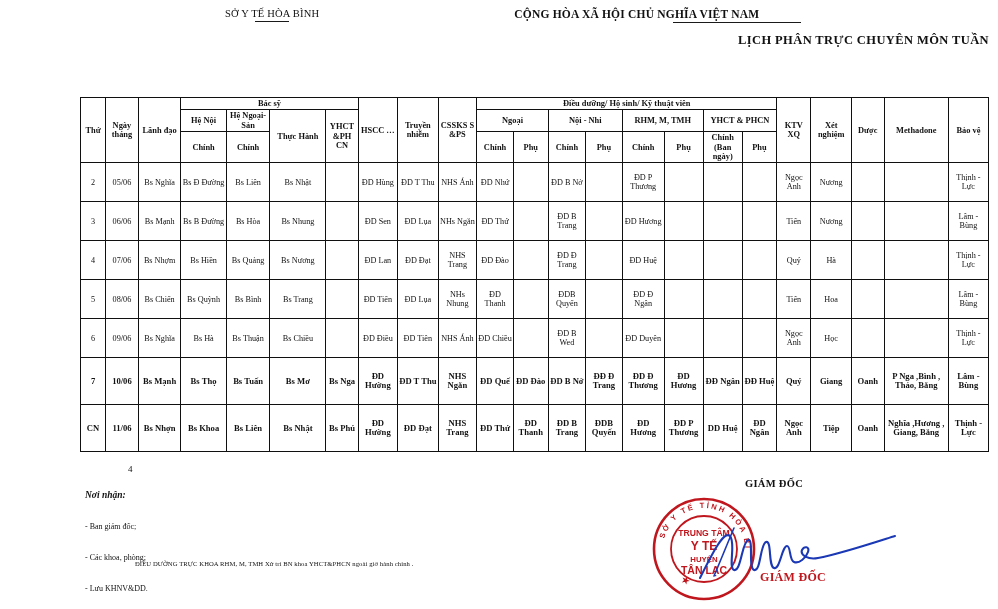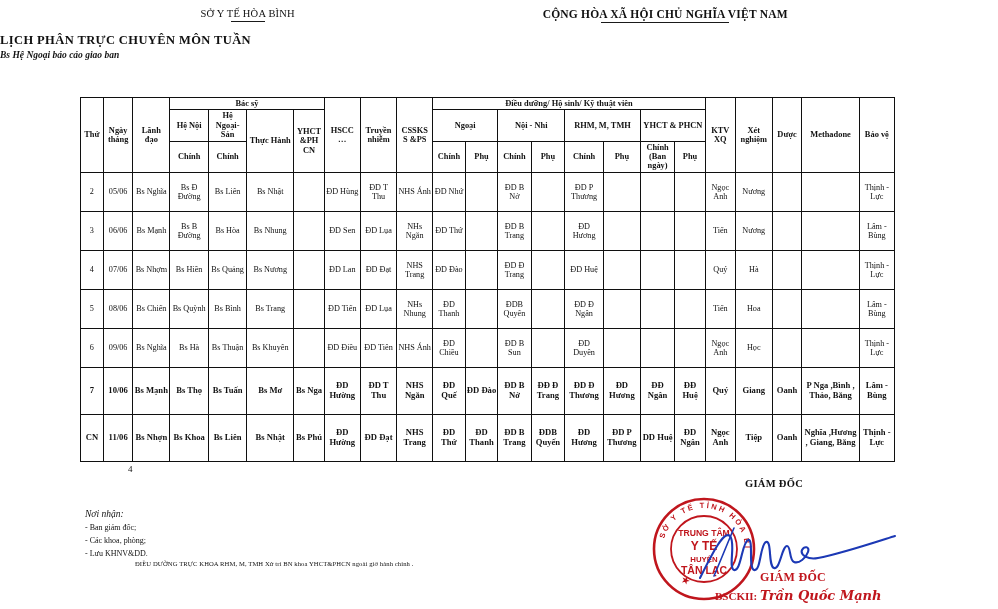--- a/index.html
+++ b/index.html
@@ -4,32 +4,32 @@
 <style>
   html,body{margin:0;padding:0;}
   body{
     width:998px;height:609px;
     background:#ffffff;
     font-family:"Liberation Serif", serif;
     color:#111;
     position:relative;
     overflow:hidden;
   }
-  .page{position:relative;width:895px;height:609px;}
+  .page{position:relative;width:989px;height:609px;}
 
   
   .hdr{display:flex;padding:8px 0 0 0;}
   .hdr-left{width:52%;text-align:center;padding-left:30px;box-sizing:border-box;}
-  .hdr-right{width:48%;text-align:center;box-sizing:border-box;padding-right:30px;}
+  .hdr-right{width:48%;box-sizing:border-box;padding-right:30px;}
   .h-small{font-size:10.5px;letter-spacing:.2px;}
   .h-bold{font-size:11.5px;font-weight:bold;letter-spacing:.2px;}
   .rule-sm{width:34px;height:1.4px;background:#1a1a1a;margin:2px auto 0;}
   .rule-md{width:128px;height:1.4px;background:#1a1a1a;margin:2px auto 0;}
 
-  .title-block{text-align:left;margin-top:10px;}
+  .title-block{text-align:right;margin-top:10px;margin-left:25px;}
   .title-main{font-size:12.5px;font-weight:bold;letter-spacing:.4px;}
   .title-sub{font-size:9.5px;font-style:italic;margin-top:2px;}
   .title-sub2{font-size:9.5px;font-style:italic;font-weight:bold;margin-top:2px;}
 
   
   .tbl-wrap{position:absolute;left:80px;top:97px;}
   table.sched{border-collapse:collapse;table-layout:fixed;}
   table.sched th, table.sched td{
     border:1px solid #101010;
     text-align:center;
@@ -41,22 +41,22 @@
     overflow:hidden;
   }
   table.sched th{font-weight:bold;font-size:8.4px;}
   td.cell{font-size:8.2px;height:36px;}
   tr.rowbold td{font-weight:bold;font-size:8.6px;}
   tr.r-tall td{height:44px;}
 
   
   .pagenum{position:absolute;left:128px;top:464px;font-size:9px;}
   .noinhan{position:absolute;left:85px;top:490px;}
-  .noinhan .ttl{font-size:9.5px;font-weight:normal;font-style:italic;margin-top:19px;}
-  .noinhan .ln{font-size:8px;margin-top:4px;}
+  .noinhan .ttl{font-size:9.5px;font-weight:bold;font-style:italic;}
+  .noinhan .ln{font-size:8px;margin-top:22px;}
   .note{position:absolute;left:135px;top:560px;font-size:6.6px;letter-spacing:.1px;}
 
   .gd{position:absolute;left:745px;top:478px;font-size:10.5px;font-weight:bold;letter-spacing:.3px;}
 
   
   .stamp{position:absolute;left:645px;top:490px;width:118px;height:118px;}
   .stamp svg{display:block;}
   .sigbox{position:absolute;left:690px;top:516px;width:230px;height:70px;}
   .sig-name{position:absolute;left:760px;top:570px;color:#c0161d;font-size:12px;font-weight:bold;letter-spacing:.3px;}
   .sig-name2{position:absolute;left:715px;top:588px;color:#c0161d;font-size:11px;font-weight:bold;}
@@ -73,21 +73,20 @@
       <div class="rule-sm"></div>
     </div>
     <div class="hdr-right">
       <div class="h-bold">CỘNG HÒA XÃ HỘI CHỦ NGHĨA VIỆT NAM</div>
       <div class="rule-md"></div>
     </div>
   </div>
 
   <div class="title-block">
     <div class="title-main">LỊCH PHÂN TRỰC CHUYÊN MÔN TUẦN</div>
-    <div class="title-sub2">Bs Hệ Ngoại  báo cáo giao ban</div>
   </div>
 
   <div class="tbl-wrap">
   <table class="sched">
     <colgroup>
       <col style="width:26px">
           <col style="width:34px">
           <col style="width:45px">
       <col style="width:48px">
           <col style="width:46px">
@@ -249,28 +248,28 @@
             <td class="cell"></td>
             <td class="cell"></td>
             <td class="cell">Lâm - Bùng</td>
           </tr>
           <tr>
             <td class="cell">6</td>
             <td class="cell">09/06</td>
             <td class="cell">Bs Nghĩa</td>
             <td class="cell">Bs Hà</td>
             <td class="cell">Bs Thuận</td>
-            <td class="cell">Bs Khuyên</td>
+            <td class="cell">Bs Chiều</td>
             <td class="cell"></td>
             <td class="cell">ĐD Điều</td>
             <td class="cell">ĐD Tiên</td>
             <td class="cell">NHS Ánh</td>
             <td class="cell">ĐD Chiều</td>
             <td class="cell"></td>
-            <td class="cell">ĐD B Sun</td>
+            <td class="cell">ĐD B Wed</td>
             <td class="cell"></td>
             <td class="cell">ĐD Duyên</td>
             <td class="cell"></td>
             <td class="cell"></td>
             <td class="cell"></td>
             <td class="cell">Ngọc Anh</td>
             <td class="cell">Học</td>
             <td class="cell"></td>
             <td class="cell"></td>
             <td class="cell">Thịnh - Lực</td>
@@ -364,18 +363,14 @@
   </div>
 
   <div class="sigbox">
     <svg width="230" height="70" viewBox="0 0 230 70">
       <path d="M10,62 C22,38 34,14 40,20 C46,27 38,52 44,54 C51,56 52,26 58,24 C64,22 58,52 64,54 C71,56 70,28 76,26 C82,24 78,50 84,52 C90,54 92,30 97,30 C101,30 99,44 104,46 C109,48 116,42 118,36 C120,30 114,30 112,34 C110,39 118,44 128,42 C150,38 186,26 205,20" fill="none" stroke="#1c39b5" stroke-width="2.1" stroke-linecap="round" stroke-linejoin="round"></path>
       <path d="M44,12 C38,26 30,46 24,60" fill="none" stroke="#1c39b5" stroke-width="1.6" stroke-linecap="round"></path>
     </svg>
   </div>
 
   <div class="sig-name">GIÁM ĐỐC</div>
-  <div class="sig-name2">
-    <span>BSCKII:</span>
-    <span class="sig-cursive">Trần Quốc Mạnh</span>
-  </div>
 
 </div>
 
 </body></html>

